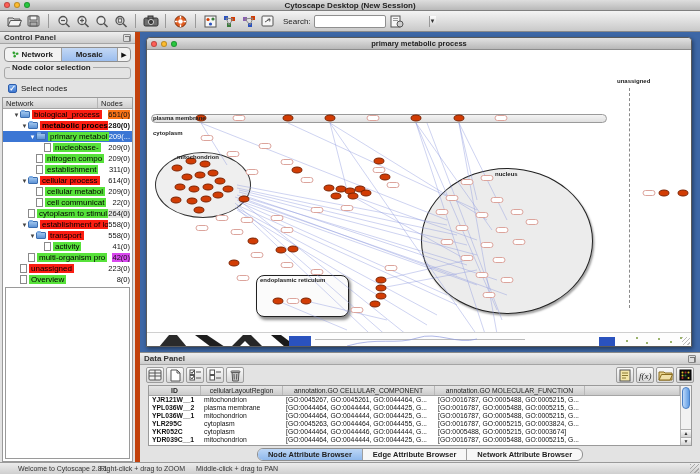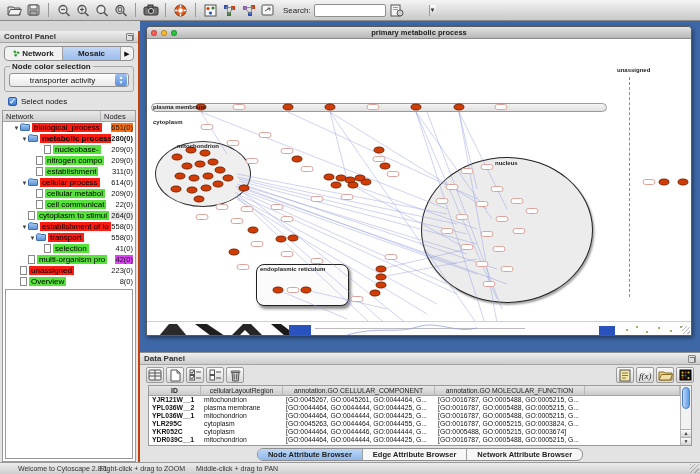--- a/index.html
+++ b/index.html
@@ -24,21 +24,21 @@
   #search-combo { width:72px; height:13px; background:#fff; border:1px solid #8f8f8f; border-radius:2px;
     display:flex; align-items:center; }
   #search-input { flex:1; border:none; outline:none; font-size:8px; height:11px; padding:0 2px; background:transparent; }
   #search-arrow { width:11px; height:11px; background:linear-gradient(#fdfdfd,#cfcfcf); border-left:1px solid #999;
     font-size:6px; color:#333; display:flex; align-items:center; justify-content:center; }
 
   
   #main { flex:1; display:flex; min-height:0; }
 
   
-  #control-panel { width:140px; background:#e3e3e3; border-right:2px solid #c2410c; display:flex; flex-direction:column; min-height:0;margin-top:10px; }
+  #control-panel { width:140px; background:#e3e3e3; border-right:5px solid #c2410c; display:flex; flex-direction:column; min-height:0; }
   .panel-header { height:12px; background:linear-gradient(#efefef,#cccccc); border-bottom:1px solid #a5a5a5;
     display:flex; align-items:center; justify-content:space-between; padding:0 4px; font-size:8px; font-weight:bold; color:#333; flex:0 0 auto; }
   .float-icon { width:8px; height:8px; border:1px solid #888; border-radius:1px; background:#ddd; position:relative; }
   .float-icon:after { content:""; position:absolute; left:1px; top:1px; width:4px; height:4px; border-top:1px solid #777; border-right:1px solid #777; }
   #cp-tabs { margin:3px 4px 2px; height:15px; display:flex; border:1px solid #8f8f8f; border-radius:4px; background:#f2f2f2; overflow:hidden; flex:0 0 auto; }
   .cp-tab { flex:1; display:flex; align-items:center; justify-content:center; gap:2px; font-size:8px; font-weight:bold; color:#222; border-right:1px solid #9f9f9f; }
   .cp-tab.selected { background:linear-gradient(#c3d8f5,#9bbdee); }
   .cp-tab-arrow { flex:0 0 12px; display:flex; align-items:center; justify-content:center; font-size:7px; color:#111; }
   .net-glyph { width:7px; height:7px; }
   #color-group { margin:3px 4px 0; border:1px solid #a8a8a8; border-radius:3px; padding:6px 4px 4px; position:relative; flex:0 0 auto; }
@@ -123,20 +123,28 @@
     display:flex; align-items:center; font-size:7px; color:#333; flex:0 0 auto; position:relative; }
   #status-bar span { position:absolute; }
   #resize-grip { position:absolute; right:1px; bottom:1px; width:9px; height:9px;
     background:repeating-linear-gradient(135deg,#aaa 0 1px,transparent 1px 3px); }
 </style>
 </head>
 <body>
 
 <div id="app">
 
+  <div id="titlebar">
+    <div class="lights">
+      <div class="light red"></div>
+      <div class="light yellow"></div>
+      <div class="light green"></div>
+    </div>
+    <div id="window-title">Cytoscape Desktop (New Session)</div>
+  </div>
 
   <div id="toolbar">
     <span id="tb-icons-a" style="display: flex; gap: 2px;">
         <div class="tb-icon">
           <svg width="15" height="12" viewBox="0 0 15 12">
             <path d="M1 3 h5 l1 1 h6 v7 H1 Z" fill="#d8d8d8" stroke="#555"></path>
             <path d="M1 11 L3.5 5.5 H14.5 L12 11 Z" fill="#f2f2f2" stroke="#555"></path>
           </svg>
         </div>
         <div class="tb-icon">
@@ -265,27 +273,20 @@
             </svg>
           <span>Network</span>
         </div>
         <div class="cp-tab selected">
           <span>Mosaic</span>
         </div>
         <div class="cp-tab-arrow">▶</div>
       </div>
       <div id="color-group">
         <div id="color-group-label">Node color selection</div>
-        <div id="color-combo">
-          <span id="color-combo-value">transporter activity</span>
-          <span id="color-combo-btn">
-              <span>▲</span>
-              <span>▼</span>
-            </span>
-        </div>
       </div>
       <div id="select-nodes-row">
         <div id="select-nodes-check">✓</div>
         <span id="select-nodes-label">Select nodes</span>
       </div>
       <div id="tree-wrap">
         <div id="tree-header">
           <div class="th network">Network</div>
           <div class="th nodes">Nodes</div>
         </div>
@@ -295,20 +296,26 @@
               <span class="tree-folder"></span>
               <span class="tree-chip red">biological_process</span>
               <span class="tree-count" style="background: #f97316;">651(0)</span>
             </div>
             <div class="tree-row" style="padding-left: 18px; font-weight: bold;">
               <span class="tree-exp">▼</span>
               <span class="tree-folder"></span>
               <span class="tree-chip red">metabolic process</span>
               <span class="tree-count" style="background: rgb(255, 255, 255);">280(0)</span>
             </div>
+            <div class="tree-row selected" style="padding-left: 26px;">
+              <span class="tree-exp">▼</span>
+              <span class="tree-folder"></span>
+              <span class="tree-chip green">primary metabol</span>
+              <span class="tree-count" style="background: transparent;">209(...</span>
+            </div>
             <div class="tree-row" style="padding-left: 34px;">
               <span class="tree-exp">&nbsp;</span>
               <span class="tree-file"></span>
               <span class="tree-chip green">nucleobase-</span>
               <span class="tree-count" style="background: rgb(255, 255, 255);">209(0)</span>
             </div>
             <div class="tree-row" style="padding-left: 26px;">
               <span class="tree-exp">&nbsp;</span>
               <span class="tree-file"></span>
               <span class="tree-chip green">nitrogen compo</span>
@@ -352,21 +359,21 @@
             </div>
             <div class="tree-row" style="padding-left: 26px;">
               <span class="tree-exp">▼</span>
               <span class="tree-folder"></span>
               <span class="tree-chip red">transport</span>
               <span class="tree-count" style="background: rgb(255, 255, 255);">558(0)</span>
             </div>
             <div class="tree-row" style="padding-left: 34px;">
               <span class="tree-exp">&nbsp;</span>
               <span class="tree-file"></span>
-              <span class="tree-chip green">selection</span>
+              <span class="tree-chip green">activity</span>
               <span class="tree-count" style="background: rgb(255, 255, 255);">41(0)</span>
             </div>
             <div class="tree-row" style="padding-left: 18px;">
               <span class="tree-exp">&nbsp;</span>
               <span class="tree-file"></span>
               <span class="tree-chip green">multi-organism pro</span>
               <span class="tree-count" style="background: #d946ef;">42(0)</span>
             </div>
             <div class="tree-row" style="padding-left: 10px;">
               <span class="tree-exp">&nbsp;</span>

